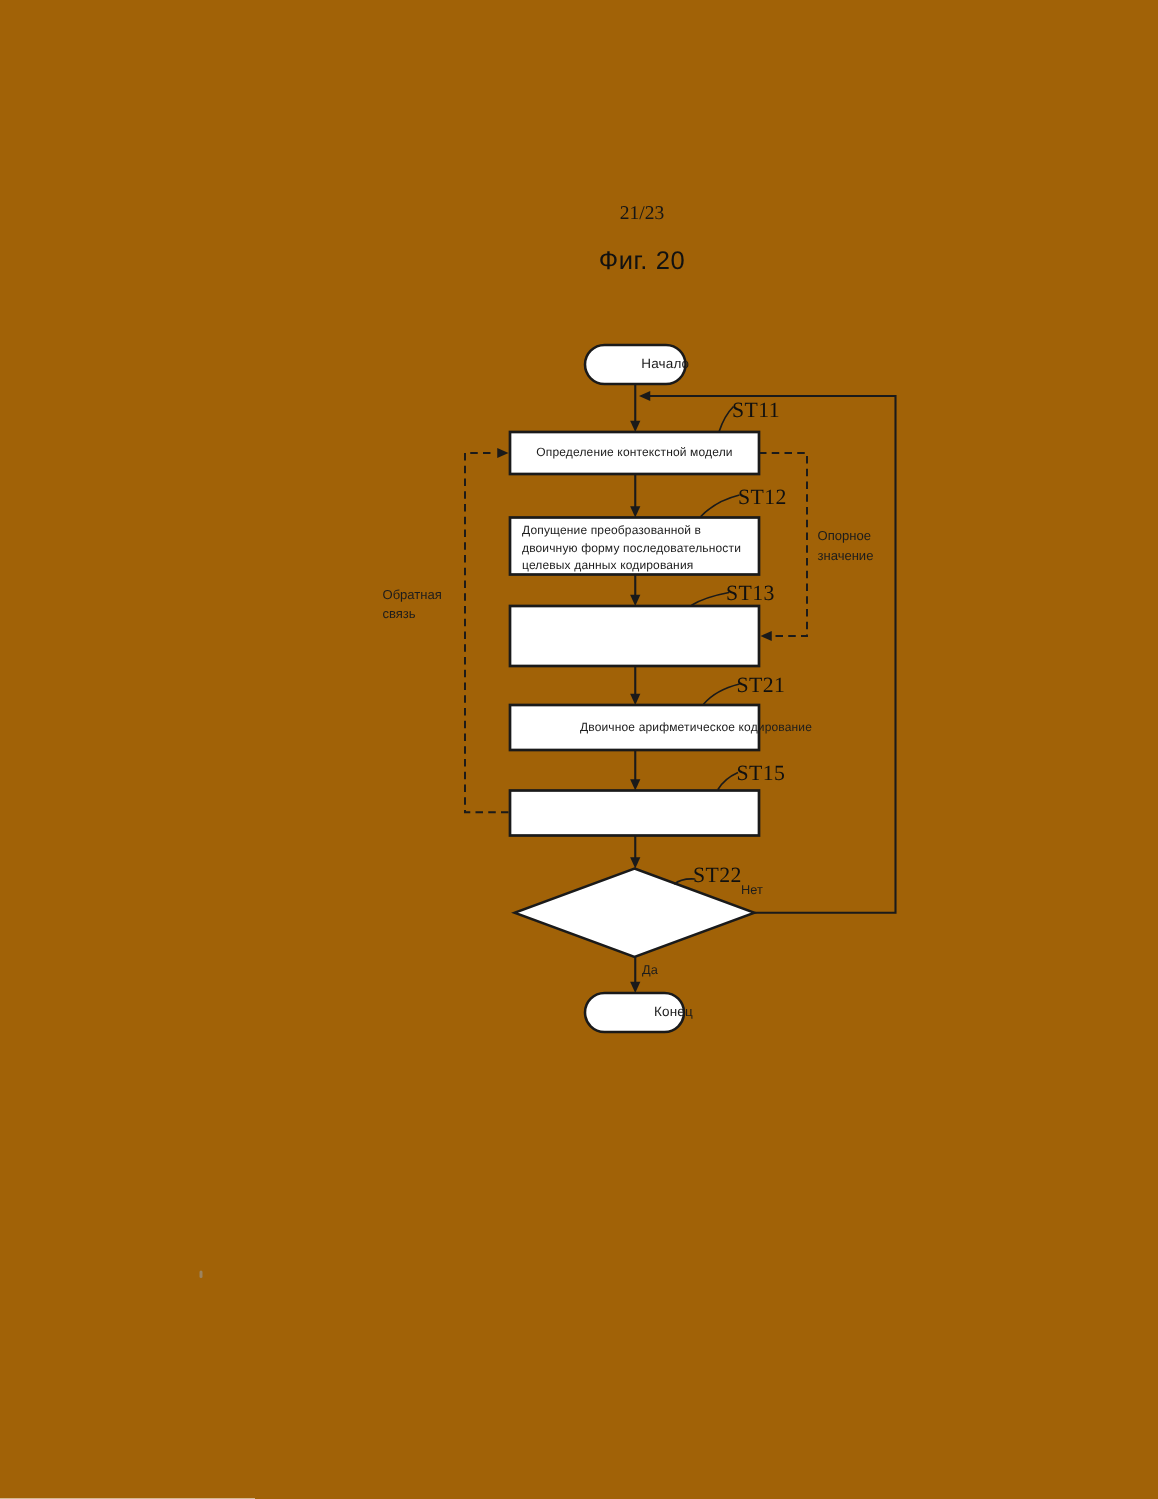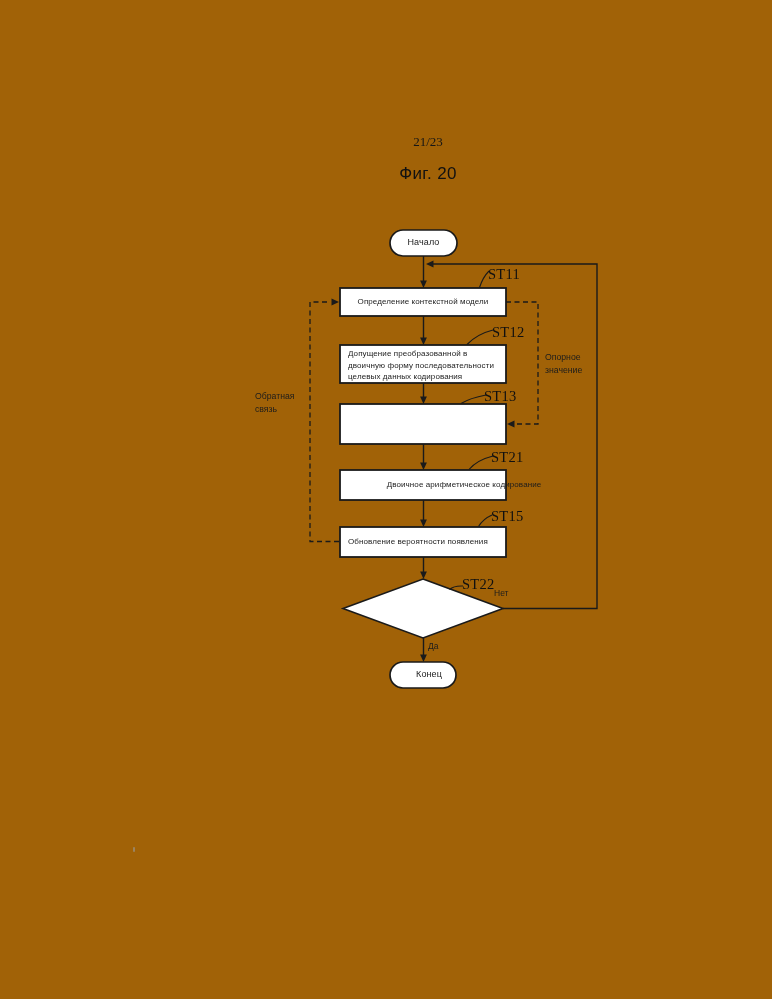--- a/index.html
+++ b/index.html
@@ -22,21 +22,21 @@
     position:absolute;left:378px;top:164px;width:100px;
     text-align:center;font-family:"Liberation Sans",sans-serif;
     font-size:17px;letter-spacing:0.4px;color:#111;
   }
   .node-text{
     position:absolute;font-size:8px;line-height:11.5px;
     color:#1c1c1c;letter-spacing:0.1px;
   }
   .center{display:flex;align-items:center;justify-content:center;text-align:center;}
   .vcenter{display:flex;align-items:center;}
-  .terminal-text{font-size:9px;}
+  .terminal-text{font-size:9px;margin-left:20px;}
   .st-tag{
     position:absolute;font-family:"Liberation Serif",serif;
     font-size:14.5px;color:#101010;letter-spacing:0.3px;text-align:center;
   }
   .edge-label{position:absolute;font-size:8.5px;color:#1c1c1c;}
   .side-note{position:absolute;font-size:8.7px;line-height:13px;color:#1c1c1c;}
   .speck{
     position:absolute;left:133px;top:847px;width:2px;height:5px;
     background:#9a9a9a;opacity:0.6;border-radius:1px;
   }
@@ -121,23 +121,20 @@
 
   <div class="node-text center" style="left:342px;top:288px;width:162px;height:28px;">
     <span>Определение контекстной модели</span>
   </div>
 
 
   <div class="node-text center" style="left:341px;top:470px;width:164px;height:30px;margin-left:41px;">
     <span>Двоичное арифметическое кодирование</span>
   </div>
 
-  <div class="node-text vcenter" style="left:348px;top:527px;width:156px;height:30px;">
-    <span>Обновление вероятности появления</span>
-  </div>
 
 
   <div class="edge-label" style="left:428px;top:641px;">Да</div>
   <div class="edge-label" style="left:494px;top:588px;">Нет</div>
 
   <div class="side-note" style="left:255px;top:390px;">
     <div>Обратная</div>
     <div>связь</div>
   </div>
   <div class="side-note" style="left:545px;top:351px;">

